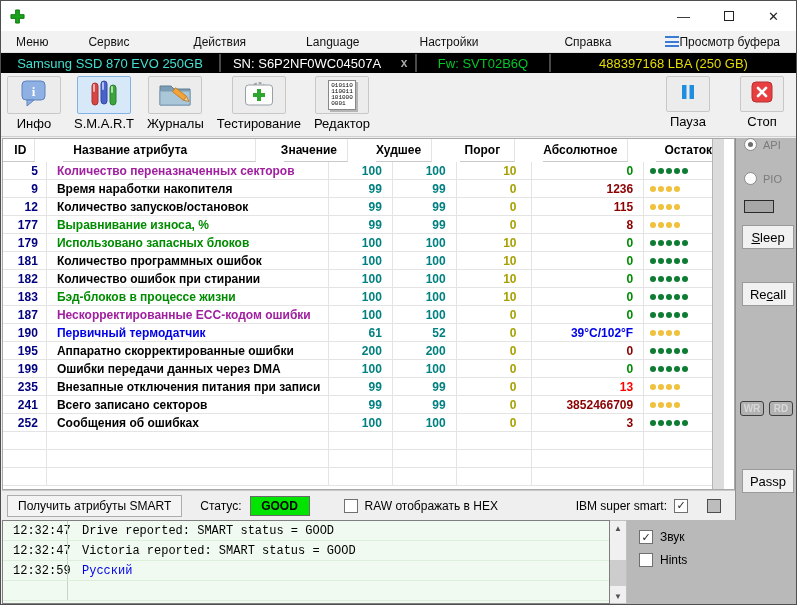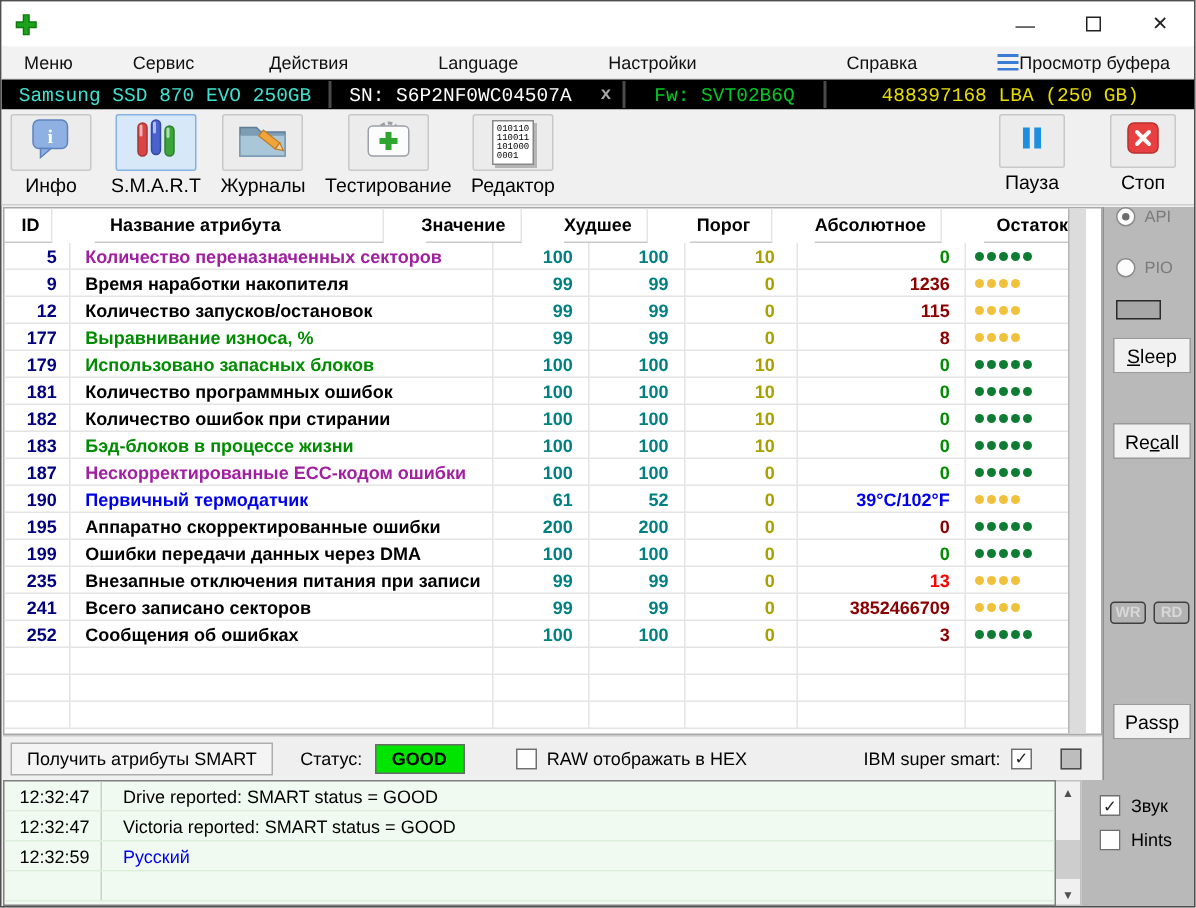--- a/index.html
+++ b/index.html
@@ -16,32 +16,32 @@
   .win-controls{ margin-left:auto; display:flex; height:100%; }
   .win-btn{ width:45px; height:100%; display:flex; align-items:center; justify-content:center;
             font-size:13px; color:#222; cursor:default; }
   .max-glyph{ display:inline-block; width:10px; height:10px; border:1px solid #222; }
 
   
   .menubar{ height:22px; background:#f2f2f2; display:flex; align-items:center;
             font-size:12px; color:#111; border-bottom:1px solid #e0e0e0; }
   .menu-item{ padding:0 6px; }
   .mi-0{ margin-left:9px; margin-right:28px; }
-  .mi-1{ margin-right:38px; }
+  .mi-1{ margin-right:52px; }
   .mi-2{ margin-right:48px; }
   .mi-3{ margin-right:48px; }
   .menu-spacer{ flex:1; }
   .mi-5{ margin-right:42px; }
   .buffer-view{ display:flex; align-items:center; gap:0; margin-right:10px; }
   .list-icon{ display:inline-block; width:14px; height:11px;
       background:linear-gradient(#3a7bd5 0 2px,transparent 2px 4.5px,#3a7bd5 4.5px 6.5px,transparent 6.5px 9px,#3a7bd5 9px 11px); }
 
   
   .drivebar{ height:20px; background:#000; display:flex; align-items:stretch; font-size:13px; }
-  .seg{ display:flex; align-items:center; justify-content:center;font-family:Liberation Mono, monospace; }
+  .seg{ display:flex; align-items:center; justify-content:center; }
   .seg-model{ width:218px; color:#3fe0d0; }
   .seg-sn{ width:172px; color:#fff; }
   .seg-x{ width:22px; color:#a8a8a8; font-weight:bold; font-size:12px; }
   .seg-fw{ width:132px; color:#00c828; }
   .seg-lba{ flex:1; color:#e6dc00; }
   .vsep{ width:2px; background:#4a4a4a; margin:1px 0; }
 
   
   .toolbar{ height:64px; background:#f0f0f0; display:flex; align-items:flex-start;
             padding:3px 6px 0 6px; border-bottom:1px solid #cfcfcf; }
@@ -113,21 +113,21 @@
              align-items:center; justify-content:center; font-size:11px; color:#222; }
   .checkbox.checked::after{ content:"✓"; }
   .checkbox.disabled{ background:#bdbdbd; border-color:#4c4c4c; }
   .raw-group{ margin-left:34px; display:flex; align-items:center; gap:7px; }
   .ibm-group{ margin-left:auto; margin-right:14px; display:flex; align-items:center; gap:7px; }
   .ibm-extra{ margin-left:12px; }
 
   
   .logarea{ position:absolute; top:519px; left:1px; width:795px; height:84px; background:#b9b9b9;
             display:flex; }
-  .loglist{ width:702px; background:#f1faf1; border:1px solid #7f7f7f; overflow:hidden; }
+  .loglist{ width:608px; background:#f1faf1; border:1px solid #7f7f7f; overflow:hidden;font-family:Liberation Mono, monospace; }
   .logrow{ display:flex; height:20px; align-items:center; font-size:12px;
            border-bottom:1px solid #ddeedd; }
   .logtime{ width:64px; padding-left:10px; color:#000; }
   .logmsg{ flex:1; padding-left:14px; border-left:1px solid #c5d5c5; height:100%;
            display:flex; align-items:center; }
   .logscroll{ width:17px; background:#f0f0f0; border:1px solid #c0c0c0; border-left:none;
               display:flex; flex-direction:column; align-items:center; justify-content:space-between; }
   .scroll-arrow{ font-size:8px; color:#505050; height:14px; display:flex; align-items:center; }
   .scroll-track{ flex:1; width:100%; position:relative; }
   .scroll-thumb{ position:absolute; top:46%; left:0; width:100%; height:26px; background:#cdcdcd; }

